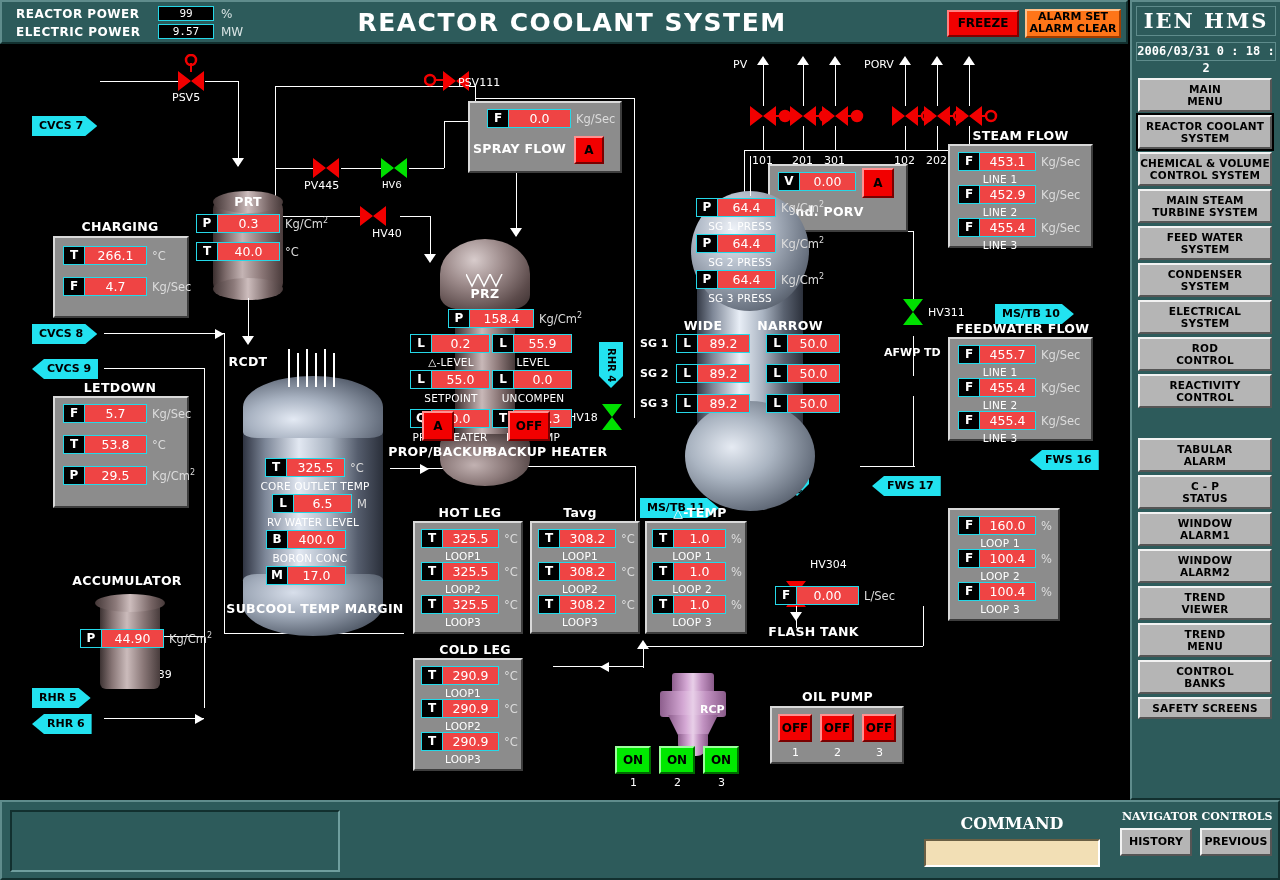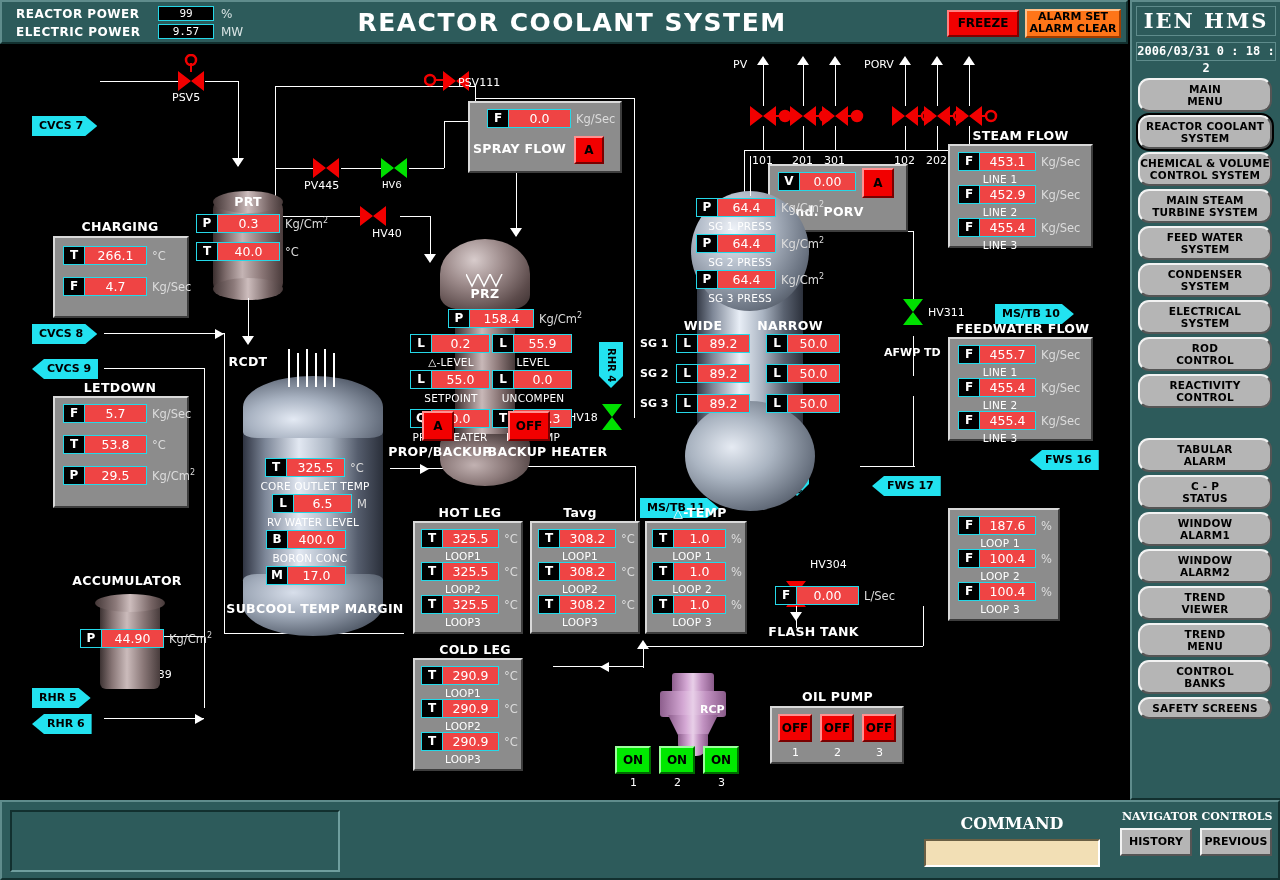--- a/index.html
+++ b/index.html
@@ -73,21 +73,20 @@
     border:1px solid #5f8c8c;
   }
   .nav-group { position:absolute; left:6px; width:138px; }
   .nav-btn {
     width:134px; background:#b5b5b5; color:#000;
     font-size:10.5px; font-weight:bold; text-align:center;
     letter-spacing:.2px; margin-bottom:3px; padding:3px 0 3px 0;
     border-top:2px solid #f2f2f2; border-left:2px solid #f2f2f2;
     border-right:2px solid #555; border-bottom:2px solid #555;
     line-height:12px;
-    border-radius:11px;
   }
   .nav-btn.selected { outline:2px solid #000; outline-offset:0px; }
   .nav-btn .l2 { display:block; }
 
   
   .bottombar {
     position:absolute; left:0; top:800px; width:1280px; height:80px;
     background:#2d5b5b;
     border-top:2px solid #5f8c8c; border-left:2px solid #5f8c8c;
     border-right:2px solid #12302f; border-bottom:2px solid #12302f;
@@ -845,21 +844,21 @@
           <div class="val" style="width: 56px;">290.9</div>
           <div class="unit">°C</div>
         </div>
         <div class="sublab" style="left: 415px; top: 707px; width: 96px;">LOOP3</div>
       </div>
 
     <div class="gpanel" style="left:948px; top:462px; width:112px; height:113px;"></div>
     <div id="rcs-flow-rows">
         <div class="vf" style="left: 958px; top: 470px;">
           <div class="tag">F</div>
-          <div class="val" style="width: 56px;">187.6</div>
+          <div class="val" style="width: 56px;">160.0</div>
           <div class="unit">%</div>
         </div>
         <div class="sublab" style="left: 952px; top: 491px; width: 96px;">LOOP 1</div>
         <div class="vf" style="left: 958px; top: 503px;">
           <div class="tag">F</div>
           <div class="val" style="width: 56px;">100.4</div>
           <div class="unit">%</div>
         </div>
         <div class="sublab" style="left: 952px; top: 524px; width: 96px;">LOOP 2</div>
         <div class="vf" style="left: 958px; top: 536px;">

